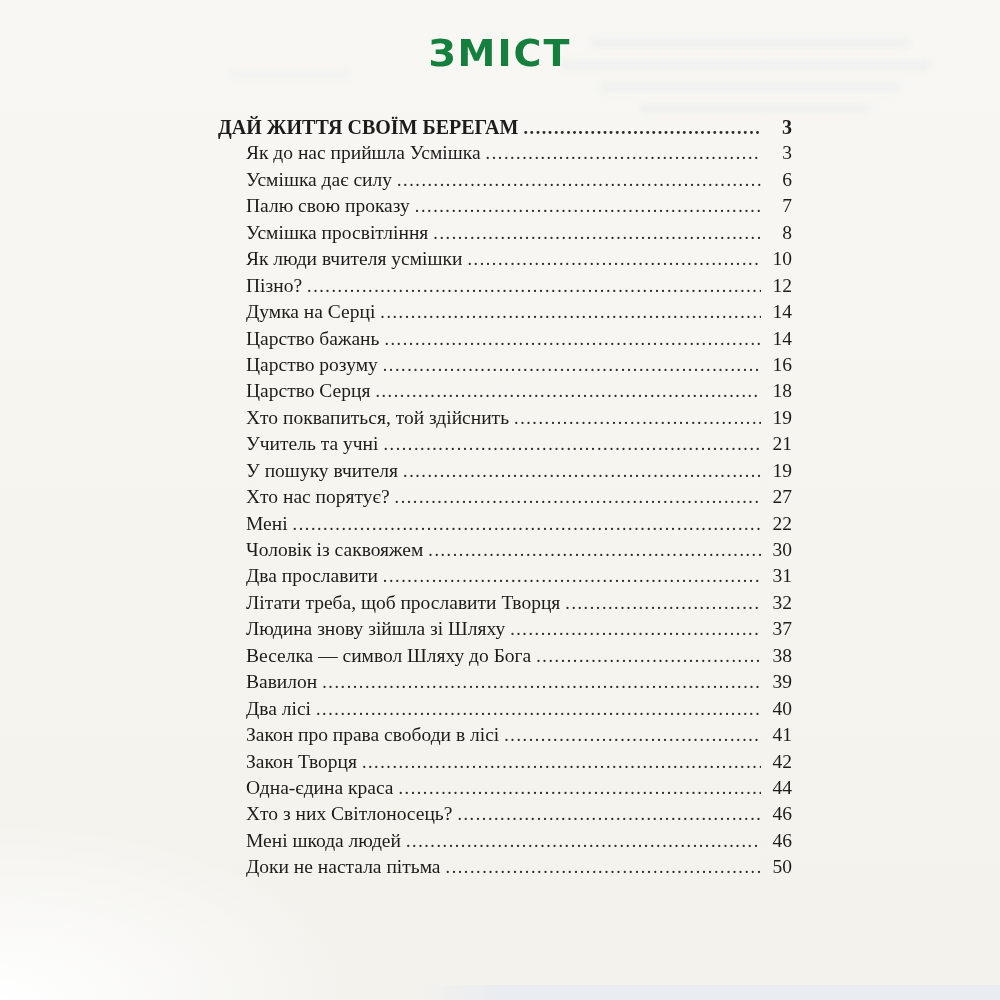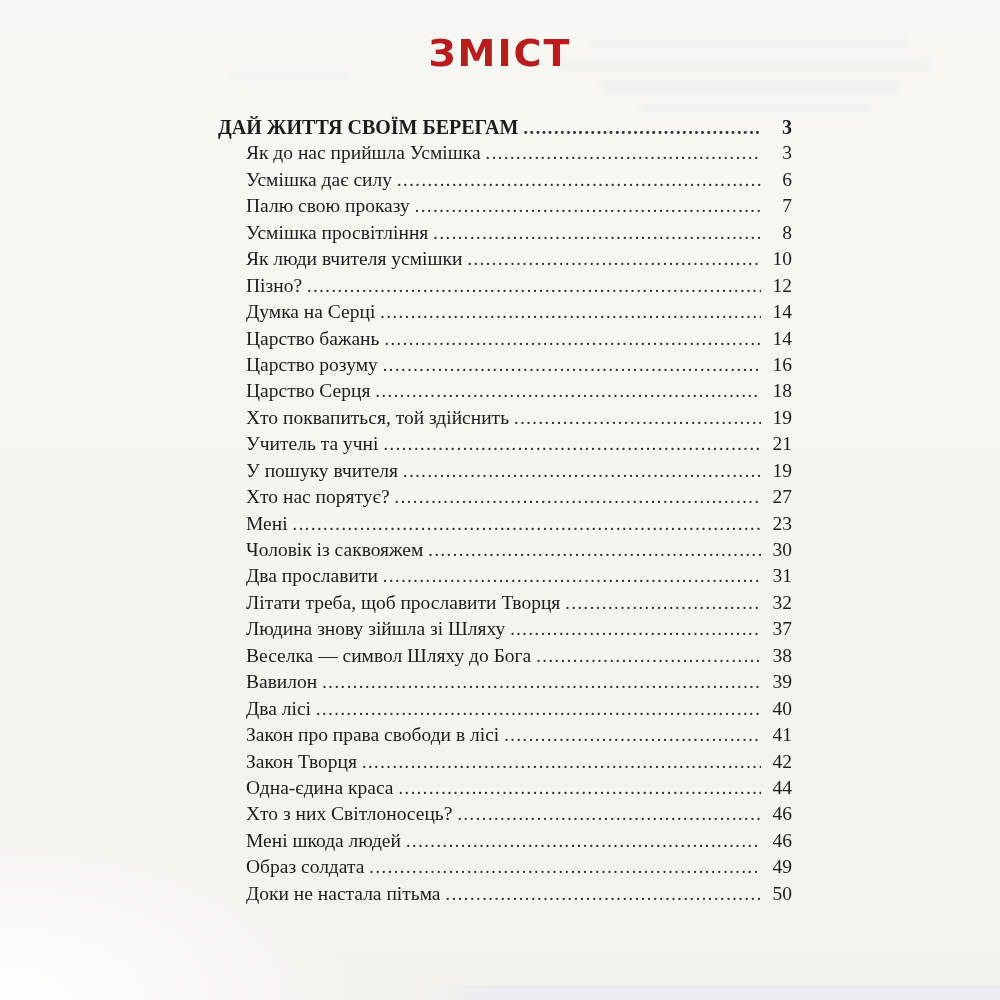--- a/index.html
+++ b/index.html
@@ -31,21 +31,21 @@
   .page-title {
     position: absolute;
     top: 6px;
     left: 0;
     width: 1000px;
     text-align: center;
     font-family: "DejaVu Sans", "Liberation Sans", sans-serif;
     font-weight: bold;
     font-size: 38px;
     letter-spacing: 2px;
-    color: #b91c1c;
+    color: #15803d;
   }
 
   .toc {
     position: absolute;
     top: 114px;
     left: 218px;
     width: 574px;
   }
 
   .toc-row {
@@ -192,21 +192,21 @@
 
   <div class="toc-row entry">
     <span class="toc-label">Хто нас порятує?</span>
     <span class="leader"></span>
     <span class="toc-page">27</span>
   </div>
 
   <div class="toc-row entry">
     <span class="toc-label">Мені</span>
     <span class="leader"></span>
-    <span class="toc-page">23</span>
+    <span class="toc-page">22</span>
   </div>
 
   <div class="toc-row entry">
     <span class="toc-label">Чоловік із саквояжем</span>
     <span class="leader"></span>
     <span class="toc-page">30</span>
   </div>
 
   <div class="toc-row entry">
     <span class="toc-label">Два прославити</span>
@@ -267,25 +267,20 @@
     <span class="leader"></span>
     <span class="toc-page">46</span>
   </div>
 
   <div class="toc-row entry">
     <span class="toc-label">Мені шкода людей</span>
     <span class="leader"></span>
     <span class="toc-page">46</span>
   </div>
 
-  <div class="toc-row entry">
-    <span class="toc-label">Образ солдата</span>
-    <span class="leader"></span>
-    <span class="toc-page">49</span>
-  </div>
 
   <div class="toc-row entry">
     <span class="toc-label">Доки не настала пітьма</span>
     <span class="leader"></span>
     <span class="toc-page">50</span>
   </div>
 </div>
 </div>
 
 <div class="bottom-edge"></div>

